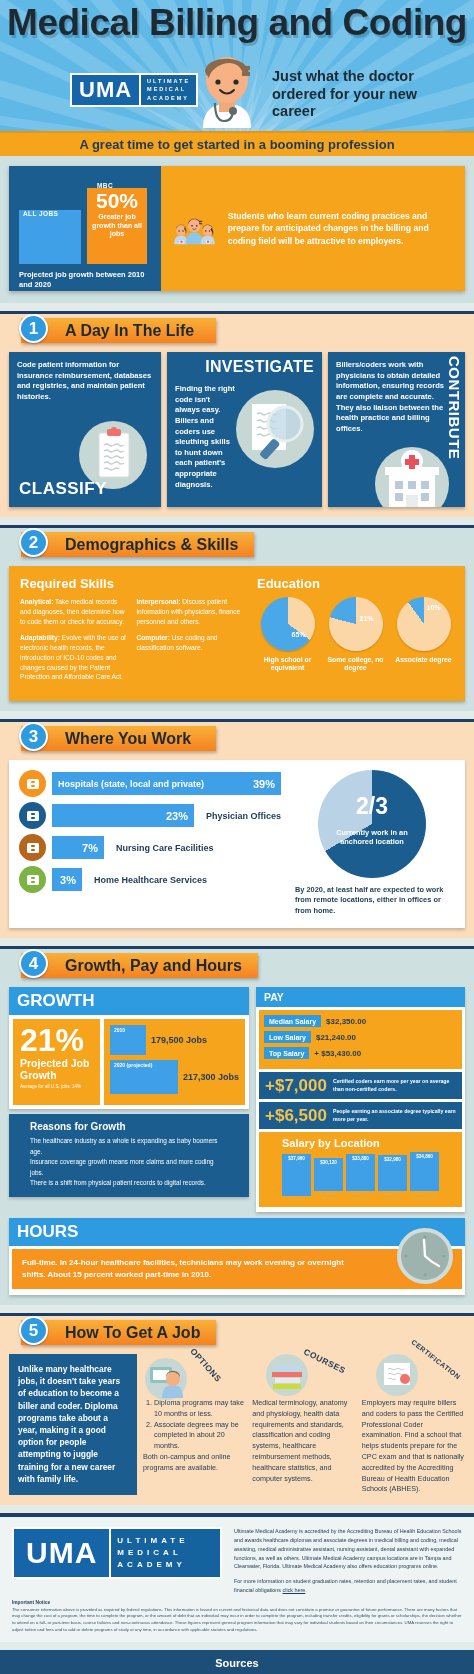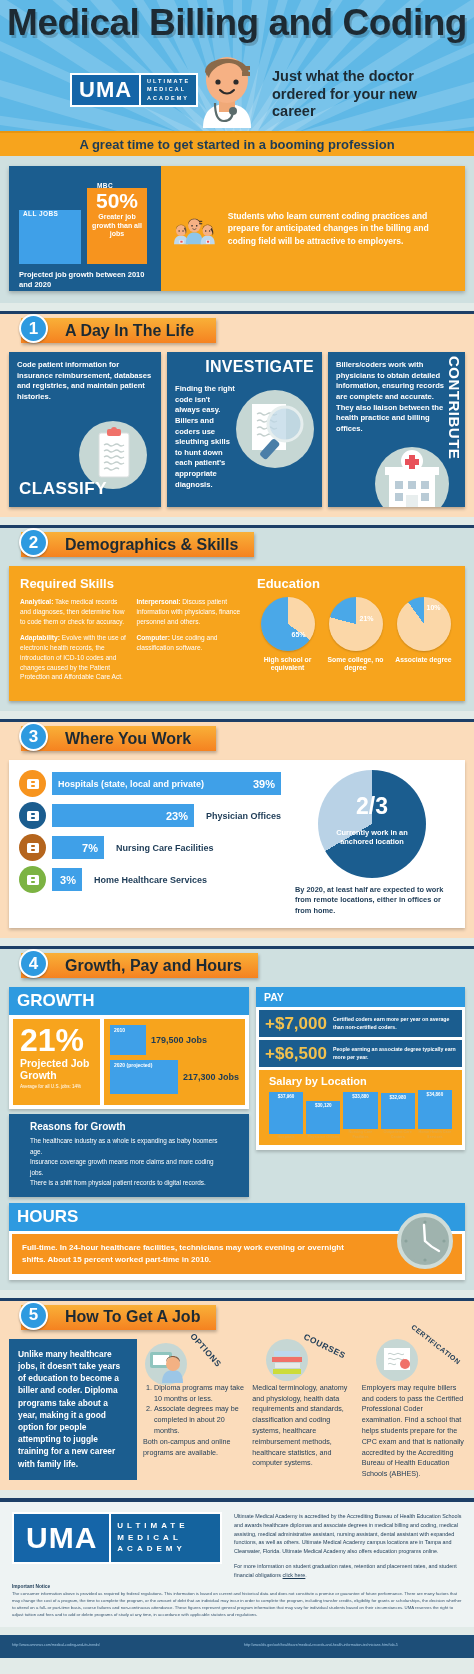--- a/index.html
+++ b/index.html
@@ -171,21 +171,21 @@
   .pay-box { background:#fff; box-shadow:0 2px 3px rgba(0,0,0,.2); padding:0 0 2px;}
   .pay-rows { background:#f7a41d; margin:3px; padding:5px 5px 6px; }
   .pay-row { display:flex; align-items:center; margin-bottom:4px; }
   .pay-name { background:#2e9ae0; color:#fff; font-size:7px; font-weight:bold;
               padding:2.5px 5px; }
   .pay-val { font-size:8px; font-weight:bold; color:#1d3b56; margin-left:5px; white-space:nowrap;}
   .cert-box { background:#1b5d8f; margin:3px; display:flex; align-items:center;
               padding:5px 6px; gap:6px;}
   .cert-amt { font-size:17px; font-weight:bold; color:#f2c14e; white-space:nowrap; line-height:1;}
   .cert-txt { font-size:5.2px; color:#fff; line-height:1.45; font-weight:bold;}
-  .sal-loc { background:#f7a41d; margin:3px; padding:5px 10px 6px; }
+  .sal-loc { background:#f7a41d; margin:3px; padding:5px 23px 6px; }
   .sal-loc h4 { font-size:11px; color:#fff; font-weight:bold; margin-bottom:4px;}
   .sal-bars { display:flex; align-items:flex-end; gap:3px; height:48px;}
   .sal-col { flex:1; text-align:center; }
   .sal-bar { background:#3fa0e8; color:#fff; font-size:4.6px; font-weight:bold;
              padding-top:2px; }
   .sal-cap { font-size:3.8px; color:#e8a93f; font-weight:bold; line-height:1.2; margin-top:1px;}
 
   .hours { position:relative; background:#fff; margin-top:6px; padding:0 0 3px;
            box-shadow:0 2px 3px rgba(0,0,0,.2); overflow:hidden;}
   .hours-body { background:#f7941e; margin:3px; padding:8px 10px; min-height:38px;}
@@ -574,20 +574,34 @@
             <h4>Reasons for Growth</h4>
             <p>The healthcare industry as a whole is expanding as baby boomers age.</p>
             <p>Insurance coverage growth means more claims and more coding jobs.</p>
             <p>There is a shift from physical patient records to digital records.</p>
           </div>
         </div>
 
         <div class="g-right">
           <div class="pay-box">
             <div class="panel-hd small">PAY</div>
+            <div class="pay-rows">
+              <div class="pay-row">
+                <span class="pay-name">Median Salary</span>
+                <span class="pay-val">$32,350.00</span>
+              </div>
+              <div class="pay-row">
+                <span class="pay-name">Low Salary</span>
+                <span class="pay-val">$21,240.00</span>
+              </div>
+              <div class="pay-row">
+                <span class="pay-name">Top Salary</span>
+                <span class="pay-val">+ $53,430.00</span>
+              </div>
+            </div>
             <div class="cert-box">
               <div class="cert-amt">+$7,000</div>
               <div class="cert-txt">Certified coders earn more per year on average than non-certified coders.</div>
             </div>
             <div class="cert-box">
               <div class="cert-amt">+$6,500</div>
               <div class="cert-txt">People earning an associate degree typically earn more per year.</div>
             </div>
             <div class="sal-loc">
               <h4>Salary by Location</h4>
@@ -717,20 +731,21 @@
         <div class="p2">
           <span>For more information on student graduation rates, retention and placement rates, and student financial obligations </span><a href="#">click here</a><span>.</span>
         </div>
       </div>
     </div>
     <div class="notice-h">Important Notice</div>
     <div class="notice">The consumer information above is provided as required by federal regulations. This information is based on current and historical data and does not constitute a promise or guarantee of future performance. There are many factors that may change the cost of a program, the time to complete the program, or the amount of debt that an individual may incur in order to complete the program, including transfer credits, eligibility for grants or scholarships, the decision whether to attend on a full- or part-time basis, course failures and non-continuous attendance. These figures represent general program information that may vary for individual students based on their circumstances. UMA reserves the right to adjust tuition and fees and to add or delete programs of study at any time, in accordance with applicable statutes and regulations.</div>
   </div>
 
   <div class="sources">
+    <h3>Sources</h3>
     <div class="src-cols">
       <ul id="src-left">
           <li>http://www.amnews.com/medical-coding-and-its-trends/</li>
         </ul>
       <ul id="src-right">
           <li>http://www.bls.gov/ooh/healthcare/medical-records-and-health-information-technicians.htm#tab-5</li>
         </ul>
     </div>
   </div>
 

